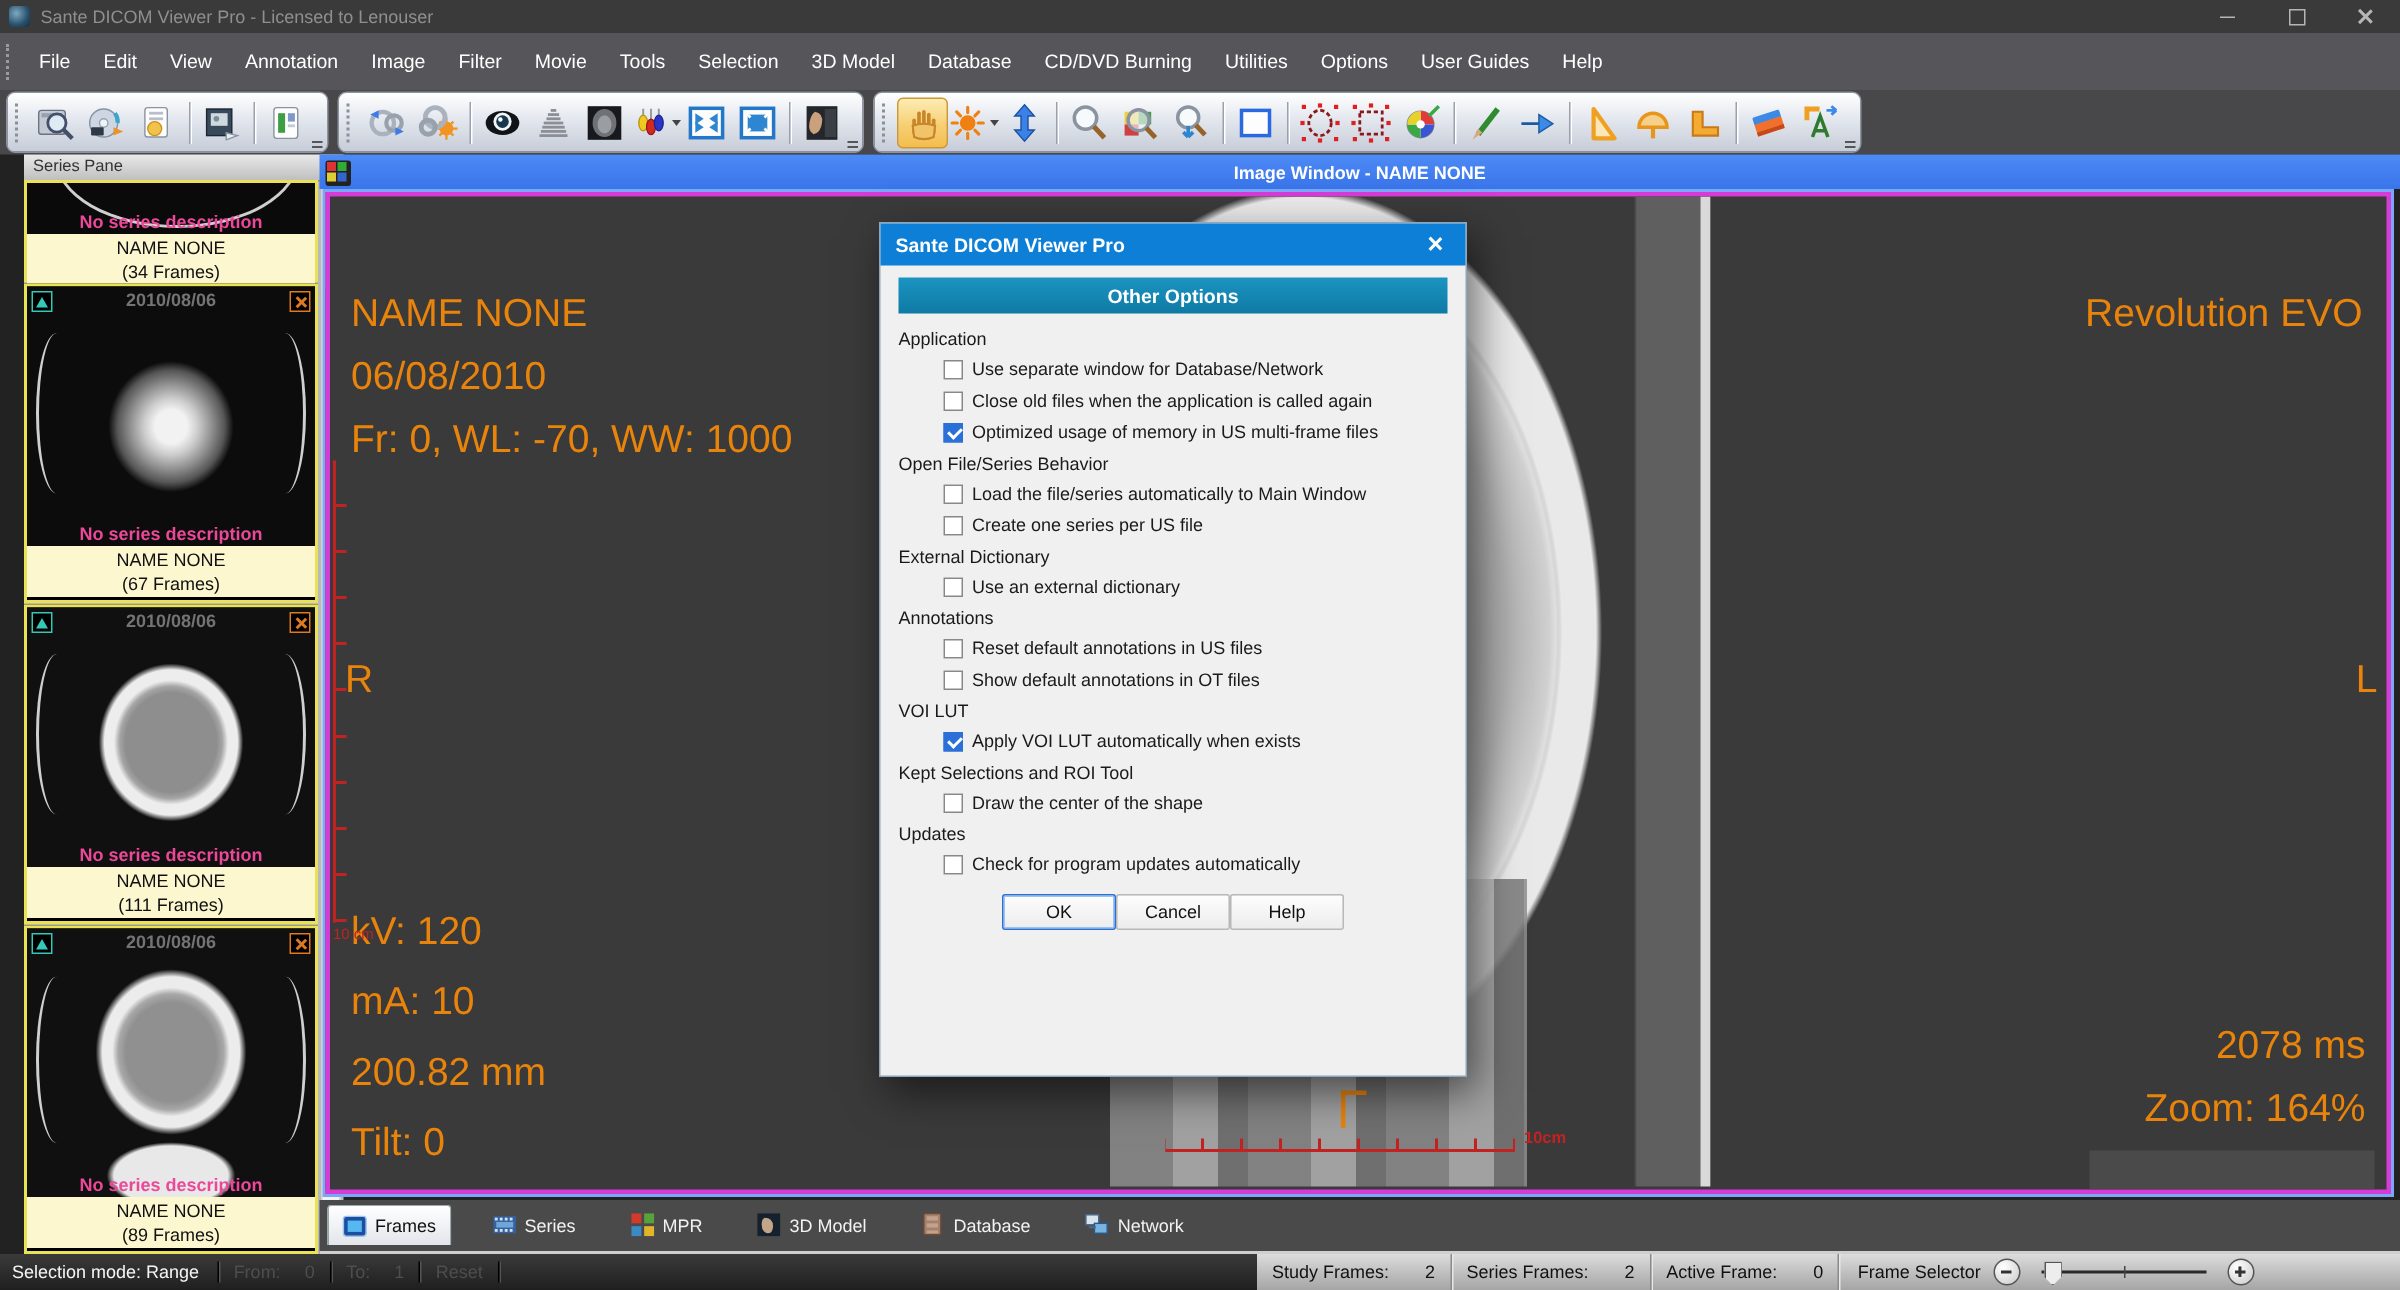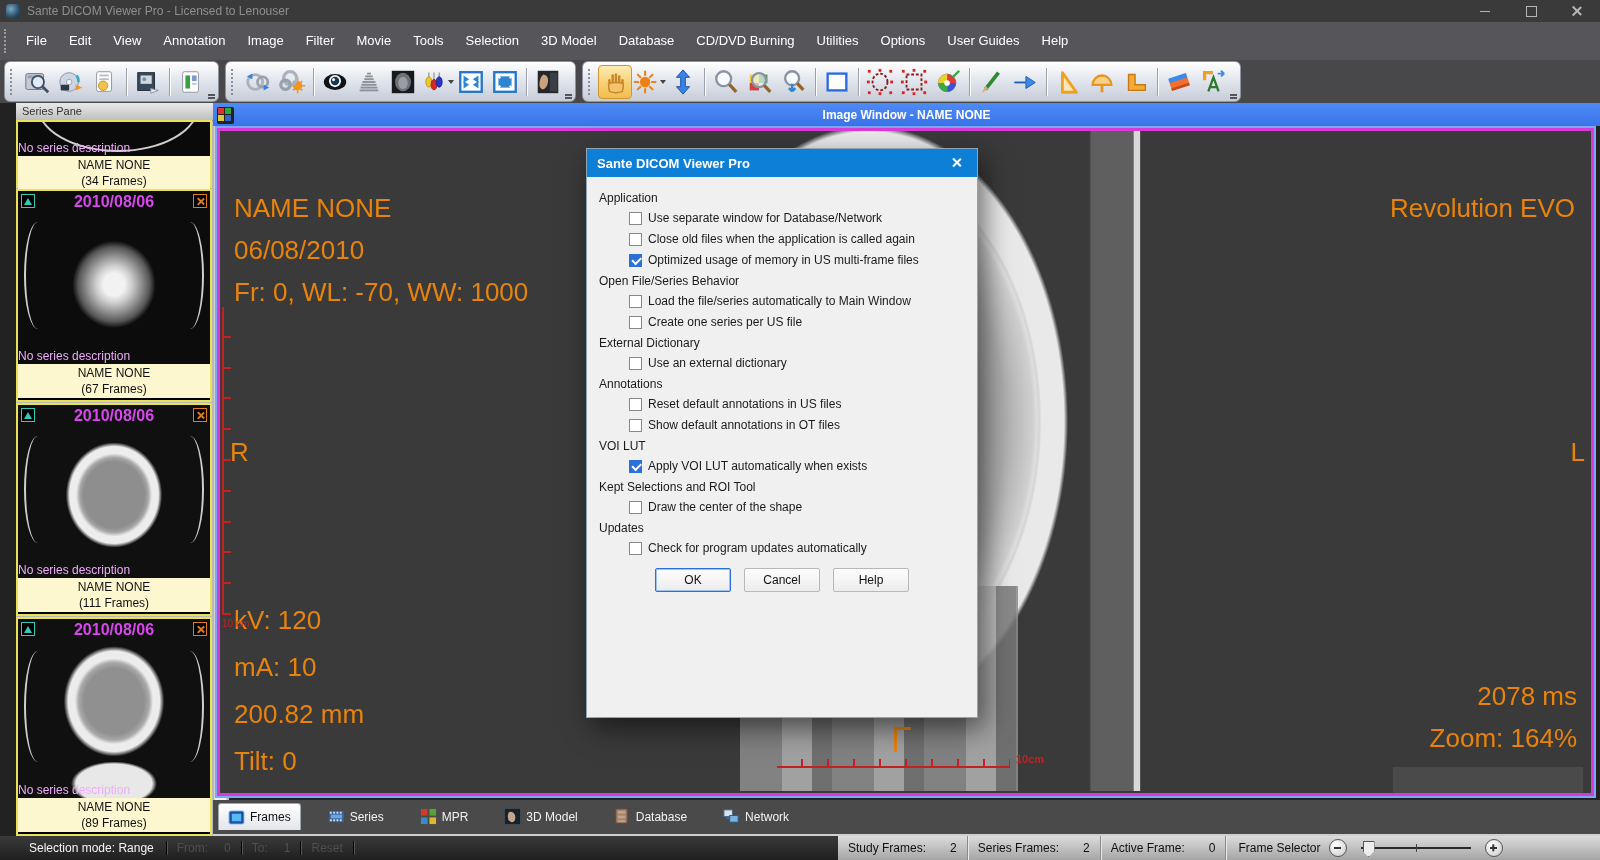--- a/index.html
+++ b/index.html
@@ -41,22 +41,22 @@
   
   .sidebar{left:16px;top:103px;width:213px;height:733px;background:#b9b9b9;overflow:hidden;}
   .spheader{height:17px;background:linear-gradient(#e9e9e9,#bfbfbf);border-bottom:1px solid #8a8a8a;
     color:#333;font-size:11px;padding-left:6px;line-height:17px;}
   .spscroll{position:absolute;right:2px;top:18px;width:13px;height:713px;background:#f2f2f2;border:1px solid #d0d0d0;box-sizing:border-box;}
   .spthumbbar{position:absolute;left:1px;top:70px;width:9px;height:600px;background:#cfcfcf;border:1px solid #aaa;border-radius:4px;}
   .thumbcol{position:absolute;left:0;top:17px;width:196px;}
   .thumb{border:2px solid #e9e257;background:#000;position:relative;}
   .thumb + .thumb{margin-top:1px;}
   .timg{position:relative;width:100%;overflow:hidden;background:#0a0a0a;}
-  .tdate{position:absolute;top:2px;left:0;right:0;text-align:center;color:#d946ef;font-weight:bold;font-size:16px;}
-  .tdesc{position:absolute;bottom:1px;left:0;right:0;color:#f0abfc;font-weight:normal;font-size:12px;}
+  .tdate{position:absolute;top:2px;left:0;right:0;text-align:center;color:#737373;font-weight:bold;font-size:12px;}
+  .tdesc{position:absolute;bottom:1px;left:0;right:0;text-align:center;color:#ec4899;font-weight:bold;font-size:12px;}
   .badge{position:absolute;top:3px;width:14px;height:14px;box-sizing:border-box;background:#000;}
   .badge.tri{left:3px;border:1px solid #35c8b8;display:flex;align-items:center;justify-content:center;}
   .badge.tri::after{content:"";width:0;height:0;border-left:4px solid transparent;border-right:4px solid transparent;border-bottom:7px solid #35c8b8;}
   .badge.xb{right:3px;border:1px solid #e07a20;}
   .badge.xb::before,.badge.xb::after{content:"";position:absolute;left:5.5px;top:2px;width:1.5px;height:9px;background:#e07a20;}
   .badge.xb::before{transform:rotate(45deg);} .badge.xb::after{transform:rotate(-45deg);}
   .tcap{background:#fcf7cf;text-align:center;color:#111;font-size:12px;line-height:16px;padding:1px 0;}
   
   .ct{position:absolute;inset:0;}
   .ct-base{background:
@@ -125,34 +125,34 @@
   .cbx.on::after{content:"";position:absolute;left:2px;top:2.5px;width:7px;height:3.5px;
     border-left:2px solid #fff;border-bottom:2px solid #fff;transform:rotate(-45deg);}
   .dictblock{margin:10px 0 8px 30px;display:flex;gap:10px;}
   .dictleft{width:225px;}
   .dictinput{height:20px;background:#fbfbfb;border:1px solid #d9d9d9;}
   .dictscroll{height:15px;background:#f1f1f1;border:1px solid #d9d9d9;border-top:none;display:flex;align-items:center;justify-content:space-between;padding:0 3px;}
   .sarrowL{width:0;height:0;border-top:4px solid transparent;border-bottom:4px solid transparent;border-right:5px solid #8a8a8a;}
   .sarrowR{width:0;height:0;border-top:4px solid transparent;border-bottom:4px solid transparent;border-left:5px solid #8a8a8a;}
   .selectbtn{width:98px;height:21px;background:#fdfdfd;border:1px solid #e1e1e1;color:#9b9b9b;
     display:flex;align-items:center;justify-content:center;align-self:flex-start;}
-  .dlgbtns{display:flex;justify-content:center;gap:13px;margin-top:12px;}
+  .dlgbtns{display:flex;justify-content:center;margin-top:12px;}
   .dbtn{width:74px;height:22px;background:linear-gradient(#fdfdfd,#ececec);border:1px solid #b8b8b8;border-radius:2px;
     display:flex;align-items:center;justify-content:center;font-size:12px;color:#111;}
   .dbtn.focus{border:1px solid #2a70d8;box-shadow:inset 0 0 0 1px #9cc3ef;}
 
   
   .tabbar{left:213px;top:800px;width:1387px;height:36px;background:#4a4a4b;border-bottom:2px solid #cfcfcf;
     display:flex;align-items:flex-start;padding:3px 0 0 5px;box-sizing:border-box;gap:18px;}
   .tab{display:flex;align-items:center;gap:5px;height:27px;padding:0 9px;font-size:12px;color:#f2f2f2;border-radius:3px 3px 0 0;}
   .tab.active{background:linear-gradient(#ffffff,#e2e5ea);color:#111;border:1px solid #9aa;border-bottom:none;box-sizing:border-box;}
 
   
   .statusbar{left:0;top:836px;width:1600px;height:24px;background:linear-gradient(#3a3a3a,#1f1f1f);display:flex;align-items:center;}
-  .st-left{display:flex;align-items:center;height:100%;padding-left:21px;}
+  .st-left{display:flex;align-items:center;height:100%;}
   .st-mode{color:#f5f5f5;font-size:12px;padding:0 10px 0 8px;}
   .st-dim{color:#4e4e4e;font-size:12px;padding:0 8px;}
   .st-sep{width:1px;height:14px;background:#000;box-shadow:1px 0 0 #555;margin:0 2px;}
   .st-right{margin-left:auto;height:100%;width:762px;background:linear-gradient(#dcdcdc,#a5a5a5);
     display:flex;align-items:center;font-size:12px;color:#111;}
   .seg{display:flex;align-items:center;height:100%;padding:0 10px;gap:24px;}
   .segsep{width:1px;height:100%;background:#8a8a8a;box-shadow:1px 0 0 #e8e8e8;}
   .roundbtn{width:16px;height:16px;border-radius:50%;border:1px solid #555;background:radial-gradient(circle at 35% 30%,#fff,#c9c9c9);
     position:relative;flex:none;}
   .roundbtn i{position:absolute;left:4px;top:7px;width:7px;height:1.6px;background:#333;}
@@ -596,20 +596,21 @@
 </div>
 
 <div class="abs dialog">
   <div class="dlgtitle">
     <span>Sante DICOM Viewer Pro</span>
     <span class="dlgclose">
         <i class="xshape"></i>
       </span>
   </div>
   <div class="dlgbody">
+    <div class="dlghdr">Other Options</div>
 
     <div class="seclabel">Application</div>
     <div class="cbrow">
         <span class="cbx"></span>
         <span>Use separate window for Database/Network</span>
       </div>
     <div class="cbrow">
         <span class="cbx"></span>
         <span>Close old files when the application is called again</span>
       </div>

